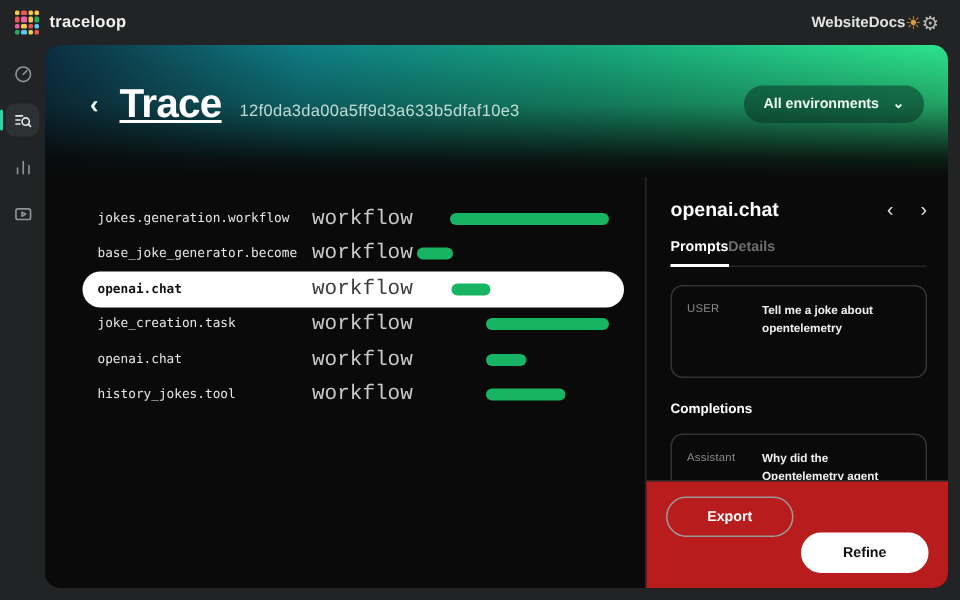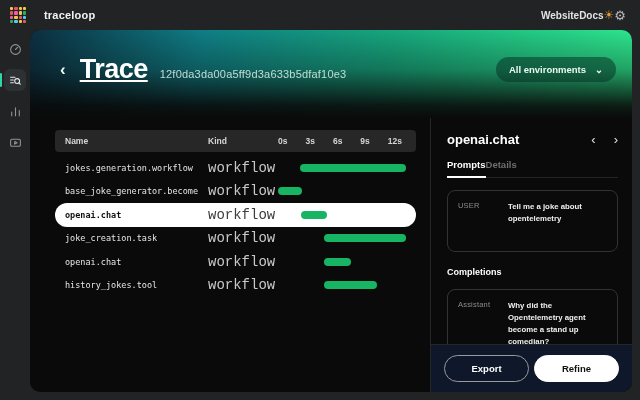--- a/index.html
+++ b/index.html
@@ -1,21 +1,21 @@
 <!DOCTYPE html>
 <html><head>
 <meta charset="utf-8">
 <style>
   * { margin:0; padding:0; box-sizing:border-box; }
   html,body { width:640px; height:400px; overflow:hidden; }
   body { background:#212324; font-family:"Liberation Sans", sans-serif; color:#fff; position:relative; }
 
   
   .topbar { height:30px; display:flex; align-items:center; justify-content:space-between; padding:0 14px 0 10px; }
-  .brand { display:flex; align-items:center; gap:18px;justify-content:flex-end; }
+  .brand { display:flex; align-items:center; gap:7px;justify-content:flex-end; }
   .logo-grid { width:16px; height:16px; display:grid; grid-template-columns:repeat(4,1fr); grid-template-rows:repeat(4,1fr); gap:1px; }
   .logo-grid span { border-radius:1px; }
   .brand-name { font-size:11px; font-weight:600; color:#f2f2f2; letter-spacing:.2px; }
   .top-right { display:flex; align-items:center; }
   .top-link { font-size:10px; color:#e3e3e3; font-weight:600; cursor:pointer; }
   .sun { color:#dd9a3c; font-size:12px; line-height:1; cursor:pointer; }
   .gear { color:#b8b8b8; font-size:13px; line-height:1; cursor:pointer; }
 
   
   .rail { position:absolute; left:0; top:30px; width:30px; bottom:0; display:flex; flex-direction:column; align-items:center; padding-top:8px; gap:9px; }
@@ -66,24 +66,24 @@
   .nav-arrow { color:#e2e2e2; font-size:13px; cursor:pointer; line-height:1; }
   .tabs { display:flex; margin-top:12px; border-bottom:1px solid #242424; }
   .tab { font-size:9.5px; font-weight:600; color:#6f6f6f; padding-bottom:6px; cursor:pointer; border-bottom:2px solid transparent; margin-bottom:-1px; }
   .tab.active { color:#fff; border-bottom-color:#fff; }
   .msg-box { border:1px solid #333; border-radius:8px; padding:10px; display:flex; gap:8px; margin-top:12px; }
   .msg-box.user { min-height:62px; }
   .msg-role { font-size:7.5px; color:#8b8b8b; flex:none; width:42px; letter-spacing:.2px; }
   .msg-text { font-size:7.8px; color:#f0f0f0; line-height:1.55; font-weight:600; }
   .msg-text p + p { margin-top:8px; }
   .section-label { font-size:9px; font-weight:700; color:#fff; margin-top:15px; }
-  .detail-footer { flex:none; border-top:1px solid #262626; padding:10px 13px; display:flex; gap:5px; background:#0f172a; }
+  .detail-footer { flex:none; border-top:1px solid #262626; padding:10px 13px; display:flex; gap:5px; background:#b91c1c; }
   .btn { flex:1; height:27px; border-radius:14px; font-size:9.5px; font-weight:700; display:flex; align-items:center; justify-content:center; cursor:pointer; font-family:"Liberation Sans", sans-serif; }
   .btn-export { background:transparent; border:1px solid #9a9a9a; color:#fff; }
-  .btn-refine { background:#fff; border:1px solid #fff; color:#111; }
+  .btn-refine { background:#fff; border:1px solid #fff; color:#111;margin-top:24px; }
 </style>
 </head>
 <body>
 
 <div class="topbar">
   <div class="brand">
     <div class="logo-grid" id="logo-grid">
         <span style="background: rgb(242, 201, 76);"></span>
         <span style="background: rgb(235, 87, 87);"></span>
         <span style="background: rgb(242, 201, 76);"></span>
@@ -146,31 +146,20 @@
     <span class="trace-id">12f0da3da00a5ff9d3a633b5dfaf10e3</span>
     <div class="env-pill">
       <span>All environments</span>
       <span class="env-chev">⌄</span>
     </div>
   </div>
 
   <div class="panel-body">
 
     <div class="table-pane">
-      <div class="thead">
-        <span class="col-name">Name</span>
-        <span class="col-kind">Kind</span>
-        <span class="col-timeline">
-          <span>0s</span>
-          <span>3s</span>
-          <span>6s</span>
-          <span>9s</span>
-          <span>12s</span>
-        </span>
-      </div>
       <div class="rows">
   <div class="trow">
     <span class="cell-name">jokes.generation.workflow</span>
     <span class="cell-kind">workflow</span>
     <span class="cell-timeline">
       <span class="bar" style="left: 17%; width: 83%; background: rgb(23, 181, 99);"></span>
     </span>
   </div>
 
   <div class="trow">

